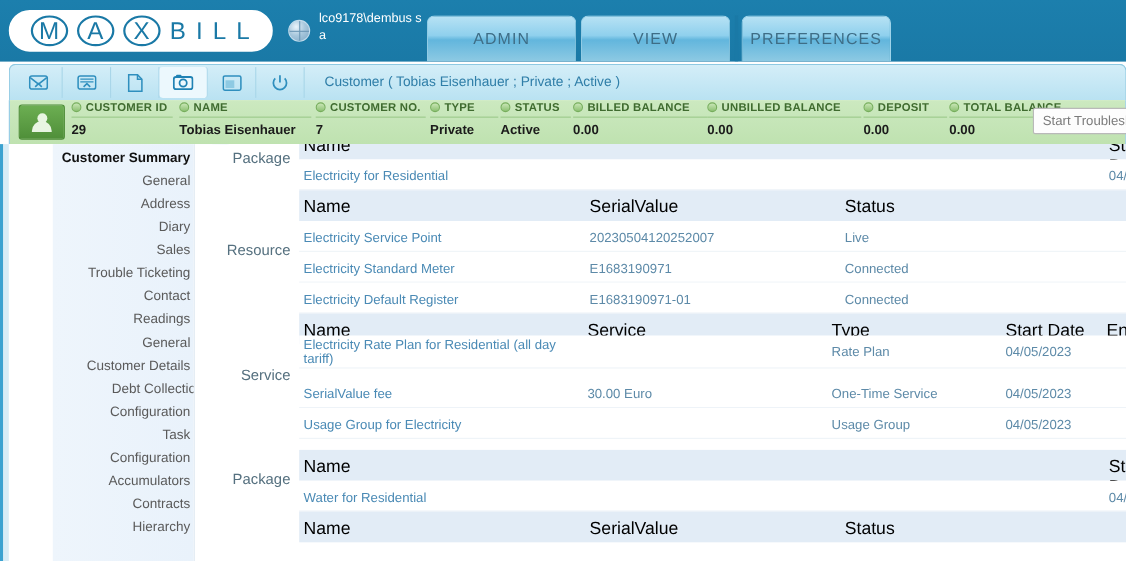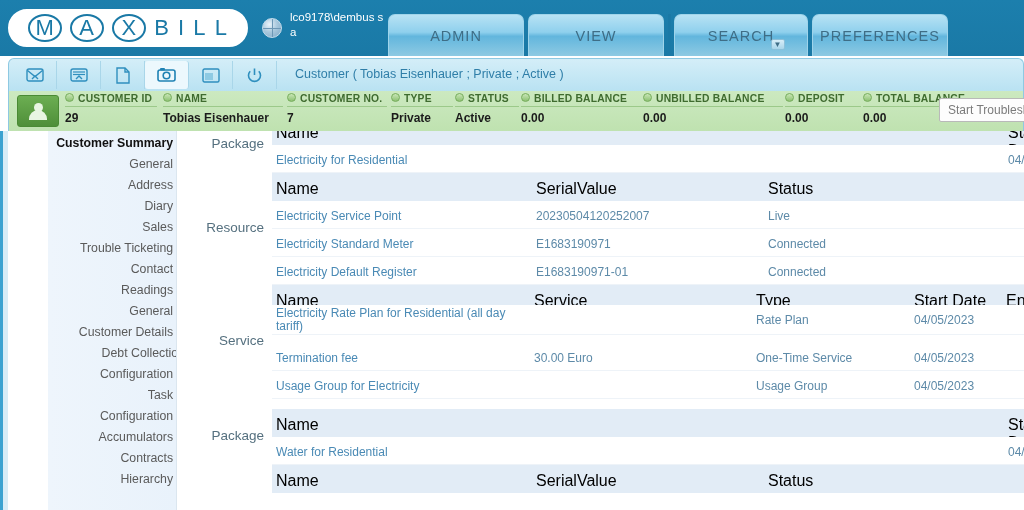--- a/index.html
+++ b/index.html
@@ -203,24 +203,20 @@
     <div class="userlabel">lco9178\dembus sa</div>
 
     <div class="tabs">
       <div class="tab">
         <span>ADMIN</span>
       </div>
       <div class="tab">
         <span>VIEW</span>
       </div>
       <div class="tab-sep"></div>
-      <div class="tab search">
-        <span>SEARCH</span>
-        <span class="caret">▼</span>
-      </div>
       <div class="tab">
         <span>PREFERENCES</span>
       </div>
     </div>
   </div>
 
   <div class="toolwrap">
     <div class="toolicons">
       <div class="ticon">
         <svg width="18" height="16" viewBox="0 0 18 16">
@@ -456,21 +452,21 @@
           <span class="th" style="left: 484px; top: 7px; position: absolute;">Type</span>
           <span class="th" style="left: 642px; top: 7px; position: absolute;">Start Date</span>
           <span class="th" style="left: 734px; top: 7px; position: absolute;">End</span>
         </div>
         <div class="trow tall" style="position: absolute; left: 96px; top: 174px; width: 752px; height: 30px;">
           <span class="td lnk wrap" style="left: 4px; top: 2px; position: absolute;">Electricity Rate Plan for Residential (all day tariff)</span>
           <span class="td" style="left: 484px; top: 8px; position: absolute;">Rate Plan</span>
           <span class="td" style="left: 642px; top: 8px; position: absolute;">04/05/2023</span>
         </div>
         <div class="trow" style="position: absolute; left: 96px; top: 212px; width: 752px; height: 28px;">
-          <span class="td lnk" style="left: 4px; top: 8px; position: absolute;">Termination fee</span>
+          <span class="td lnk" style="left: 4px; top: 8px; position: absolute;">SerialValue fee</span>
           <span class="td" style="left: 262px; top: 8px; position: absolute;">30.00 Euro</span>
           <span class="td" style="left: 484px; top: 8px; position: absolute;">One-Time Service</span>
           <span class="td" style="left: 642px; top: 8px; position: absolute;">04/05/2023</span>
         </div>
         <div class="trow" style="position: absolute; left: 96px; top: 240px; width: 752px; height: 28px;">
           <span class="td lnk" style="left: 4px; top: 8px; position: absolute;">Usage Group for Electricity</span>
           <span class="td" style="left: 484px; top: 8px; position: absolute;">Usage Group</span>
           <span class="td" style="left: 642px; top: 8px; position: absolute;">04/05/2023</span>
         </div>
         <div class="block-label" style="top: 202px;">Service</div>

